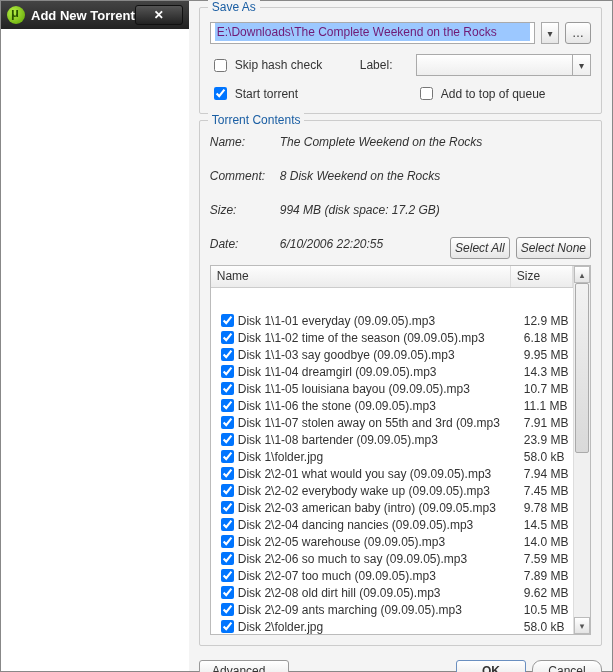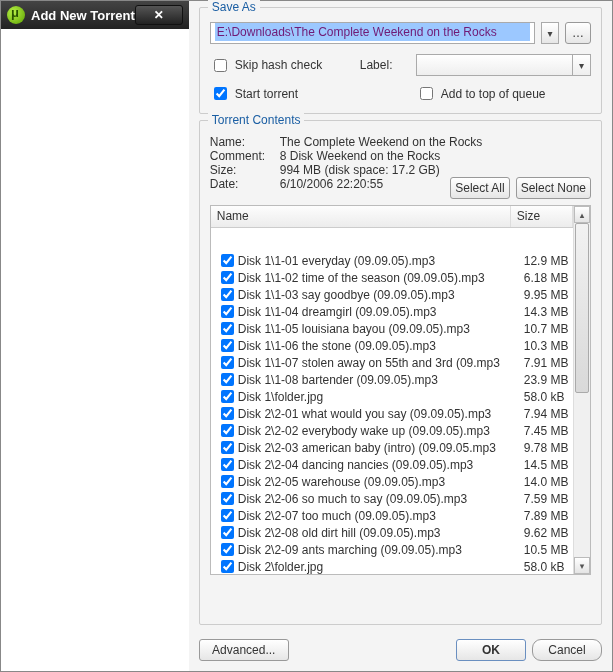--- a/index.html
+++ b/index.html
@@ -28,21 +28,21 @@
 
   .opts { margin-top:10px; display:grid; grid-template-columns: 150px 56px 1fr; row-gap:8px; align-items:center;}
   .chk { display:flex; align-items:center; gap:5px; font-size:12px; color:#333;}
   .chk input { width:13px; height:13px; }
   .lbl-label { font-size:12px; color:#333; text-align:left;}
   .label-select { height:22px; border:1px solid #aaa; background:linear-gradient(#fff,#eee); display:flex;}
   .label-select .body { flex:1;}
   .label-select .arrow { width:18px; border-left:1px solid #aaa; display:flex; align-items:center;justify-content:center; font-size:10px; color:#444;}
 
   
-  .meta { display:grid; grid-template-columns: 70px 1fr auto; row-gap:0; font-size:12px; color:#333; margin-bottom:6px;}
+  .meta { display:grid; grid-template-columns: 70px 1fr auto; row-gap:20px; font-size:12px; color:#333; margin-bottom:6px;font-style:italic;}
   .meta .k { color:#333;}
   .meta .btns { grid-column:3; grid-row:4; display:flex; gap:6px;}
   .btn { height:22px; padding:0 4px; border:1px solid #999; border-radius:3px; background:linear-gradient(#fff,#e6e6e6); font-size:12px; display:flex; align-items:center; color:#333;}
 
   .filewrap { border:1px solid #bbb; background:#fff; display:flex; height:370px; }
   .filelist { flex:1; overflow:hidden; display:flex; flex-direction:column;gap:24px;}
   .fl-head { display:flex; background:linear-gradient(#fdfdfd,#ececec); border-bottom:1px solid #ccc; height:22px; font-size:12px; color:#333;}
   .fl-head .c { padding:3px 6px; border-right:1px solid #ddd;}
   .fl-head .c.name { width:300px;}
   .fl-head .c.size { flex:1;}
@@ -168,21 +168,21 @@
                 <div class="s">14.3 MB</div>
               </div>
               <div class="fl-row">
                 <input type="checkbox" checked="" style="">
                 <div class="n">Disk 1\1-05 louisiana bayou (09.09.05).mp3</div>
                 <div class="s">10.7 MB</div>
               </div>
               <div class="fl-row">
                 <input type="checkbox" checked="" style="">
                 <div class="n">Disk 1\1-06 the stone (09.09.05).mp3</div>
-                <div class="s">10.3 MB</div>
+                <div class="s">11.1 MB</div>
               </div>
               <div class="fl-row">
                 <input type="checkbox" checked="" style="">
                 <div class="n">Disk 1\1-07 stolen away on 55th and 3rd (09.mp3</div>
                 <div class="s">7.91 MB</div>
               </div>
               <div class="fl-row">
                 <input type="checkbox" checked="" style="">
                 <div class="n">Disk 1\1-08 bartender (09.09.05).mp3</div>
                 <div class="s">23.9 MB</div>

